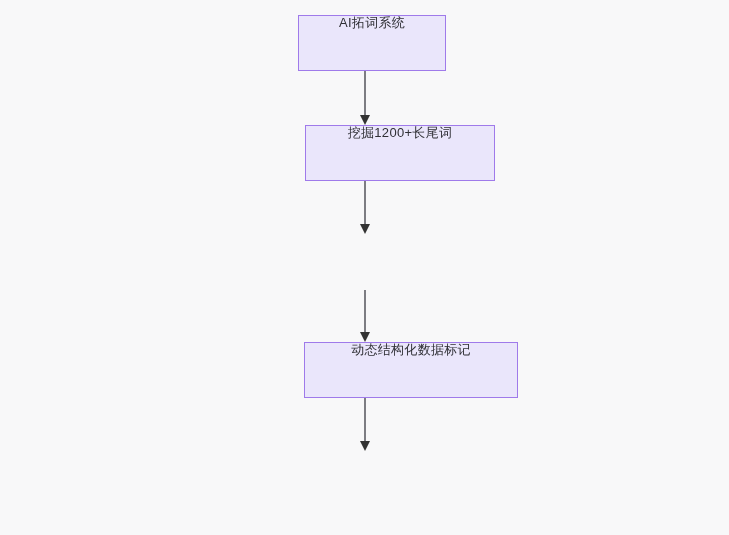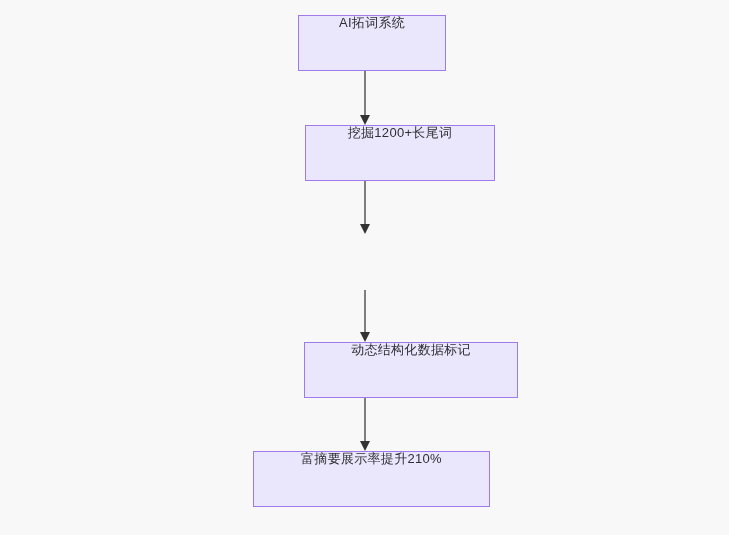--- a/index.html
+++ b/index.html
@@ -89,17 +89,14 @@
 
   <div class="node" id="node-1" style="left: 276px; top: 125px; width: 190px; height: 56px; background: rgb(234, 230, 251); border-color: rgb(159, 122, 234); color: rgb(47, 47, 53); margin-left: 29px;">
     <span class="node-label">挖掘1200+长尾词</span>
   </div>
 
 
   <div class="node" id="node-3" style="left: 264px; top: 342px; width: 214px; height: 56px; background: rgb(234, 230, 251); border-color: rgb(159, 122, 234); color: rgb(47, 47, 53); margin-left: 40px;">
     <span class="node-label">动态结构化数据标记</span>
   </div>
 
-  <div class="node" id="node-4" style="left: 253px; top: 451px; width: 237px; height: 56px; background: rgb(234, 230, 251); border-color: rgb(159, 122, 234); color: rgb(47, 47, 53);">
-    <span class="node-label">富摘要展示率提升210%</span>
-  </div>
 
 </div>
 
 </body></html>

